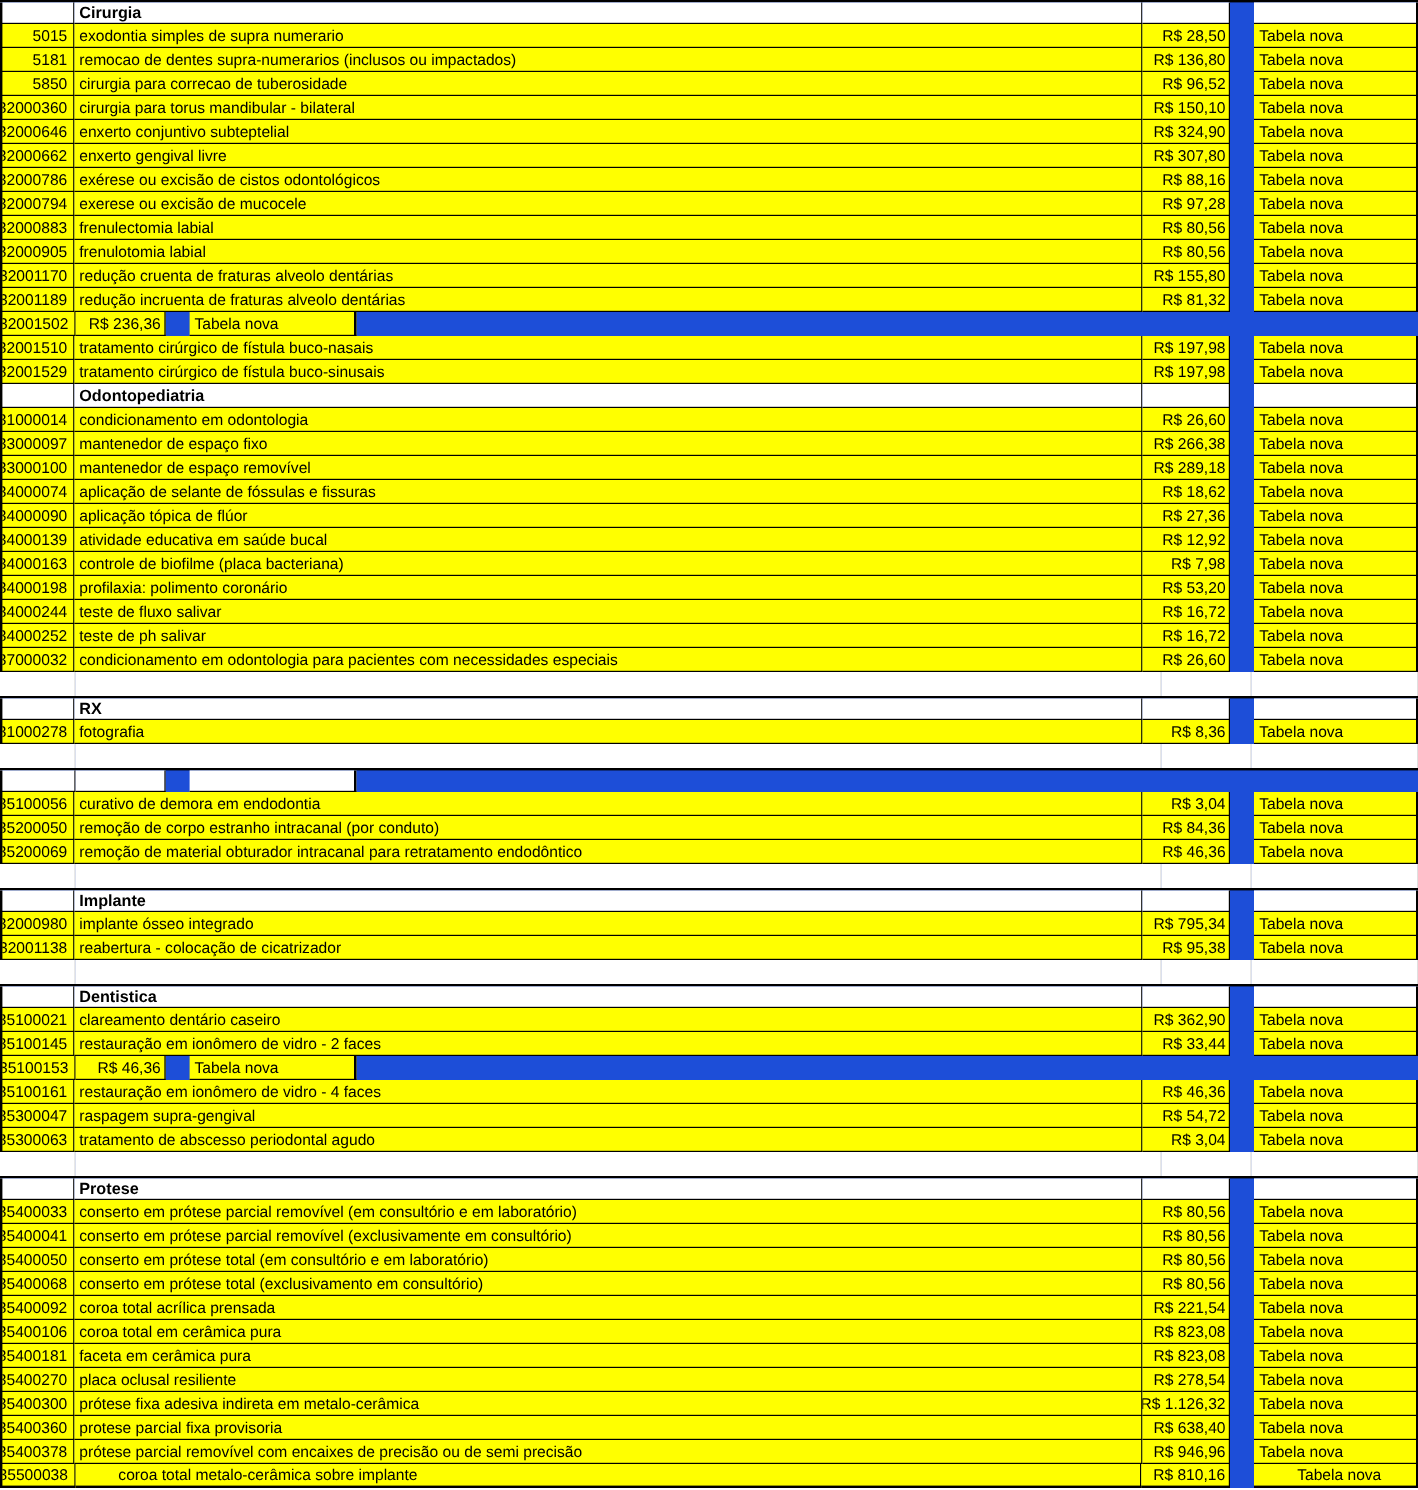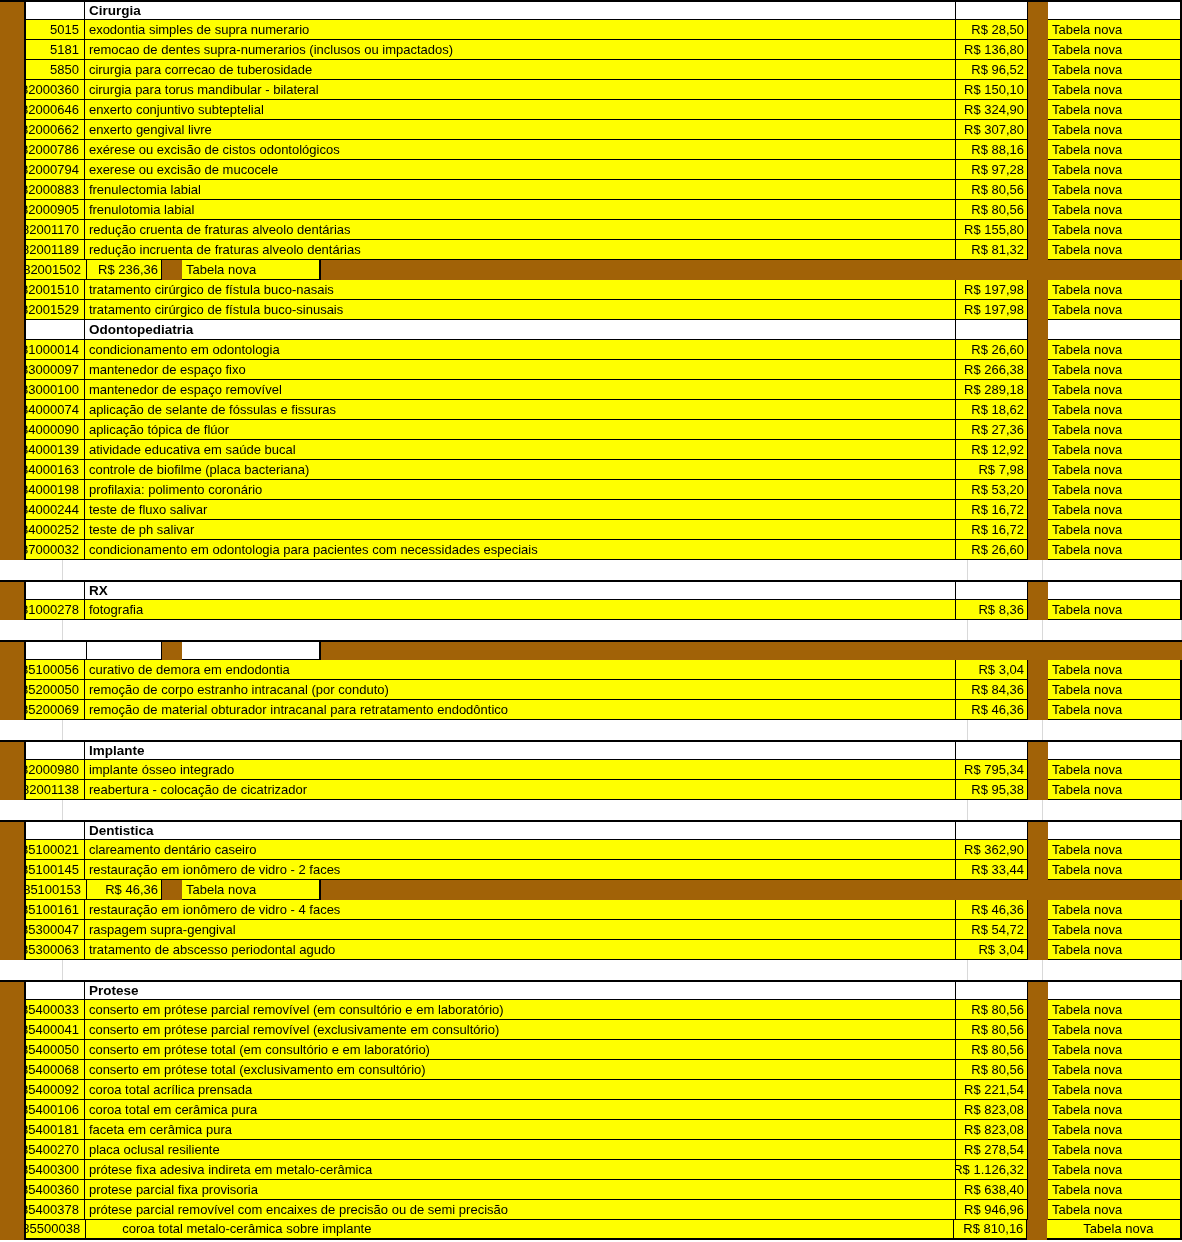--- a/index.html
+++ b/index.html
@@ -1,28 +1,28 @@
 <!DOCTYPE html>
 <html><head>
 <meta charset="utf-8">
 <style>
   html,body{margin:0;padding:0;background:#ffffff;}
   body{font-family:"Liberation Sans",sans-serif;color:#000;}
-  .sheet{width:1182px;background:#a16207;}
+  .sheet{width:1182px;background:#1d4ed8;}
   .row{display:flex;height:20px;box-sizing:border-box;}
   .row.bt{border-top:2px solid #000;}
   .cell{box-sizing:border-box;height:100%;display:flex;align-items:center;
         overflow:hidden;white-space:nowrap;font-size:13px;line-height:18px;}
   .c-code{width:63px;justify-content:flex-end;padding-right:5px;}
   .c-desc{width:905px;padding-left:4px;}
   .c-price{width:75px;justify-content:flex-end;padding-right:3px;}
   .c-note{width:139px;padding-left:4px;}
   
   .bord{border-right:1px solid #000;border-bottom:1px solid #000;background:#FFFF00;}
-  .bord.first{border-left:2px solid #000;margin-left:24px;}
+  .bord.first{border-left:2px solid #000;}
   .bord.last{border-right:2px solid #000;margin-left:20px;}
   .row.hdr .bord{background:#ffffff;}
   .row.hdr .c-desc{font-weight:bold;font-size:13.5px;}
   .row.end .bord{border-bottom:2px solid #000;padding-left:36px;}
   
   .row.spacer .cell{background:#ffffff;border-right:1px solid #D9D9D9;}
 </style>
 </head>
 <body>
 

